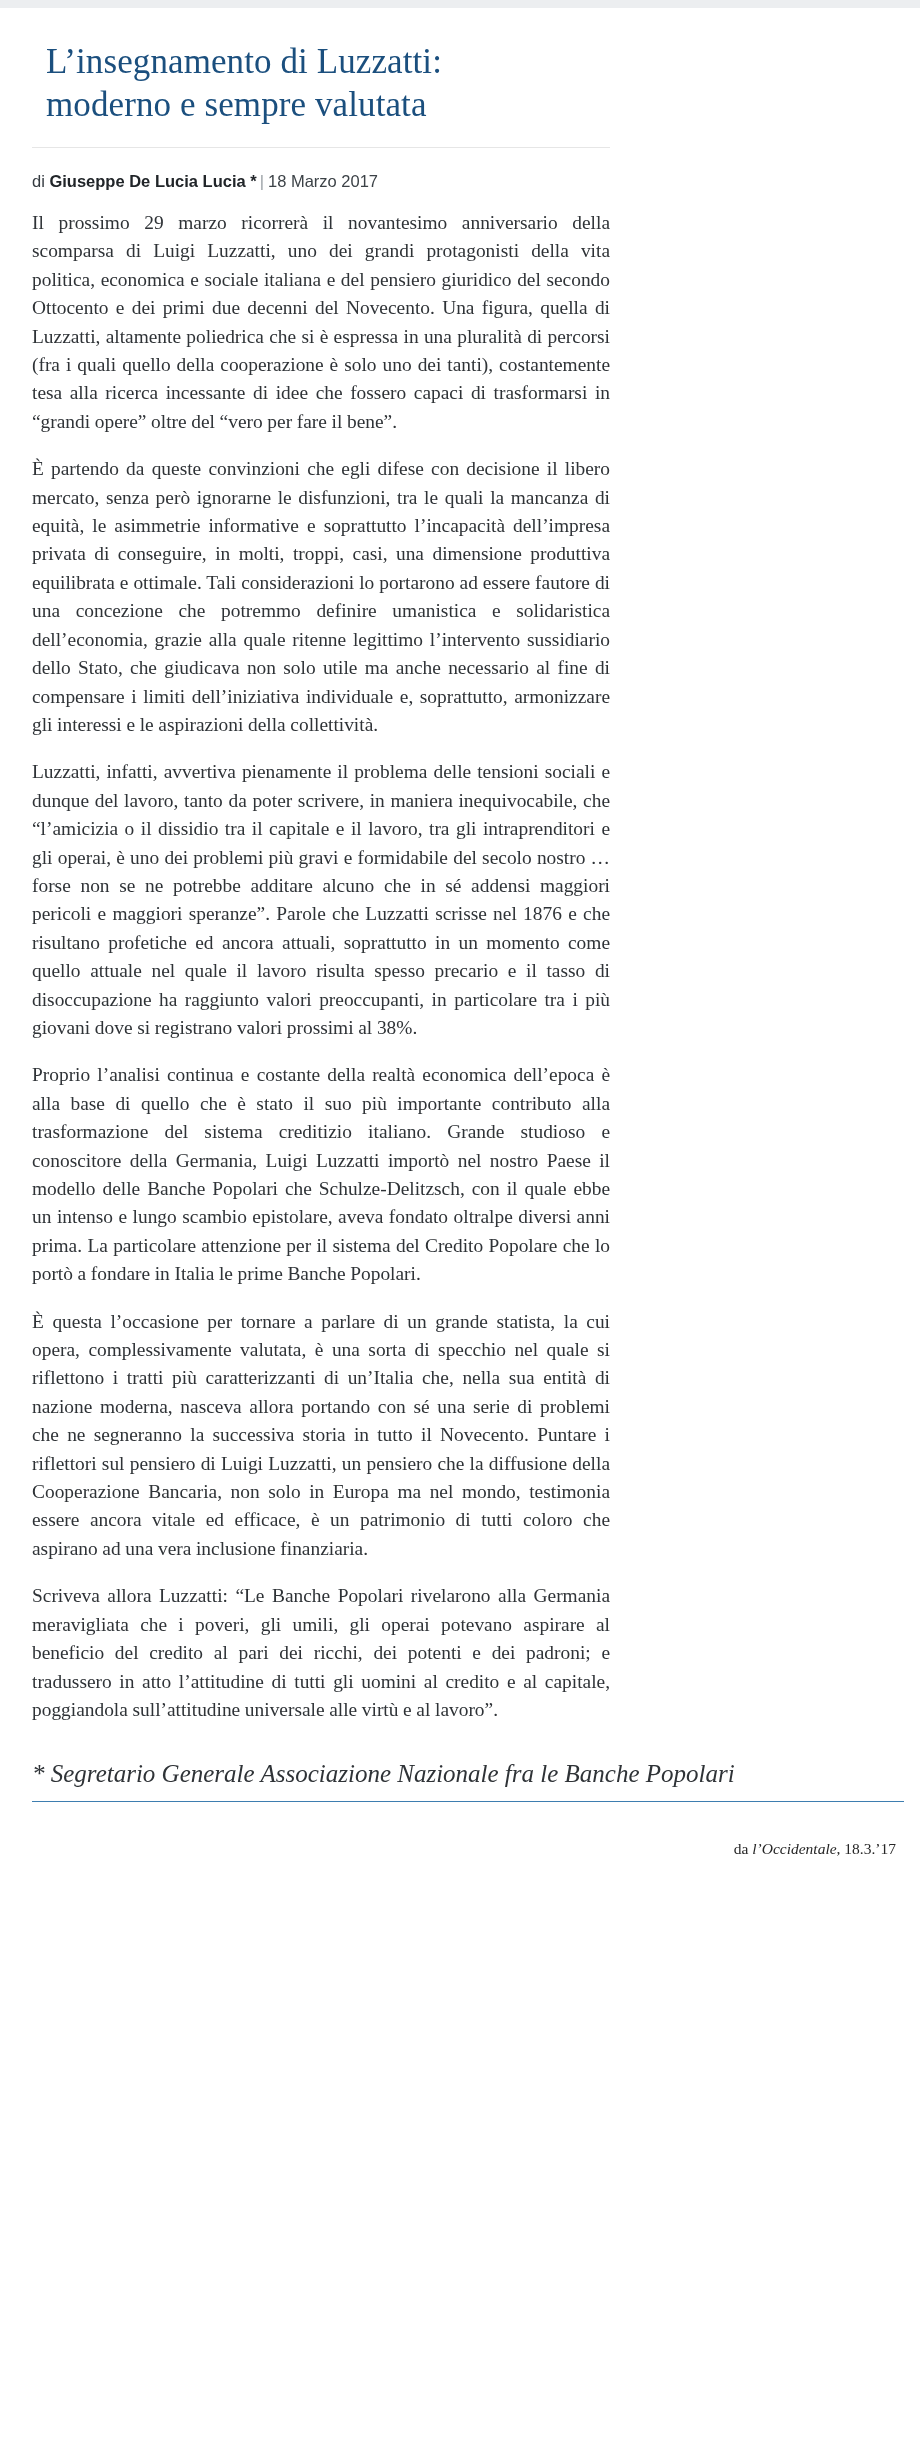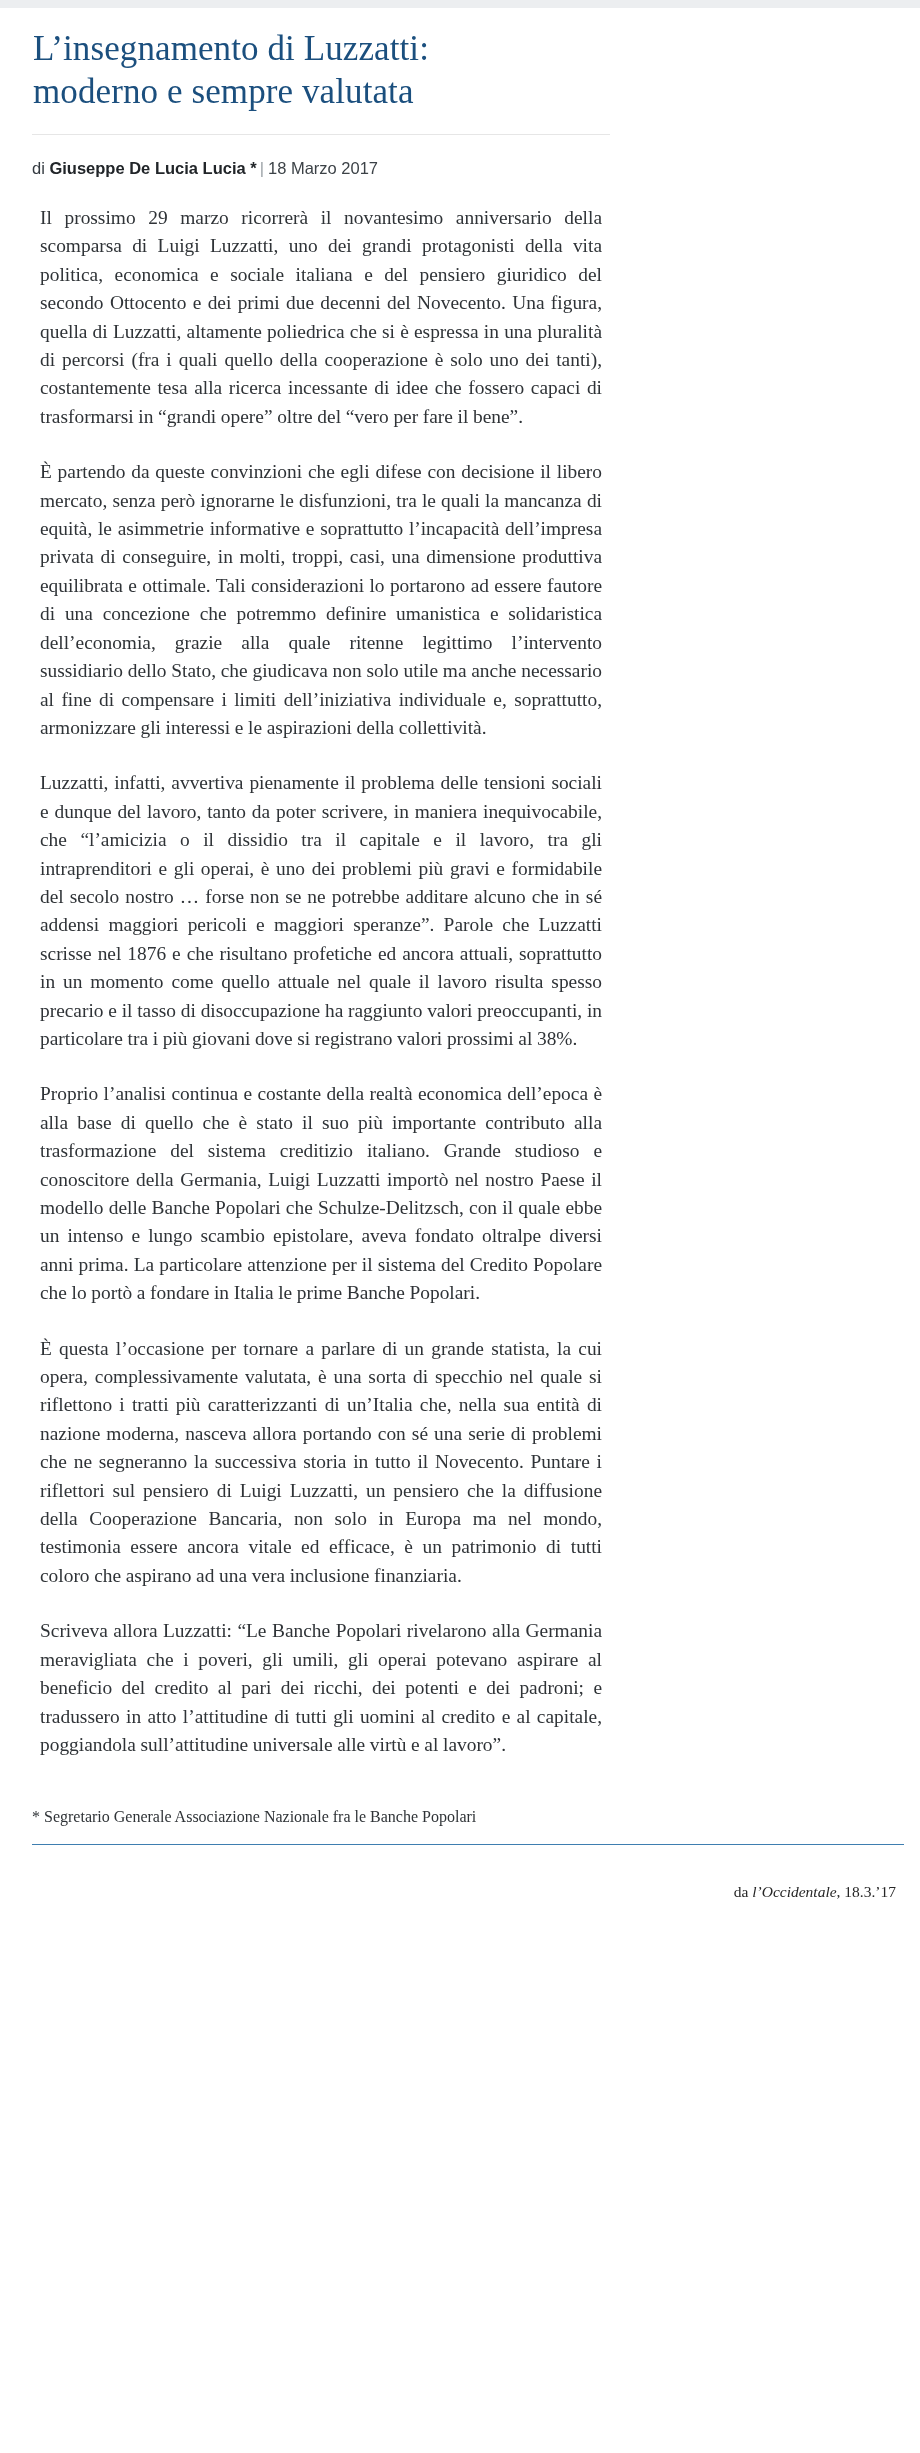--- a/index.html
+++ b/index.html
@@ -30,21 +30,21 @@
   .inner {
     margin-left: 32px;
     width: 578px;
   }
   h1#headline {
     color: #1b4f7e;
     font-family: "Liberation Serif", "DejaVu Serif", serif;
     font-size: 35px;
     line-height: 43px;
     font-weight: 400;
-    margin: 1px;
+    margin: 14px;
     padding-top: 18px;
     letter-spacing: 0.1px;
   }
   #title-rule {
     border: 0;
     border-top: 1px solid #e6e6e6;
     margin: 21px 0 0 0;
     width: 578px;
   }
   #byline {
@@ -64,32 +64,33 @@
     padding: 0 4px 0 3px;
   }
   #byline .date {
     color: #3c4247;
   }
   .para {
     color: #2f3337;
     font-size: 19.4px;
     line-height: 28.4px;
     text-align: justify;
-    margin: 8px;
+    margin: 0;
     padding-top: 19px;
     hyphens: none;
     word-spacing: -0.2px;
   }
   .para:first-of-type {
     padding-top: 17px;
   }
   #footnote {
     color: #2f3337;
-    font-size: 16px;
+    font-size: 25px;
     line-height: 27px;
+    font-style: italic;
     margin: 0;
     padding-top: 36px;
     white-space: nowrap;
   }
   #footer-rule {
     border: 0;
     border-top: 1.6px solid #3e7eb0;
     margin: 14px 0 0 0;
     width: 872px;
     margin-left: 32px;

